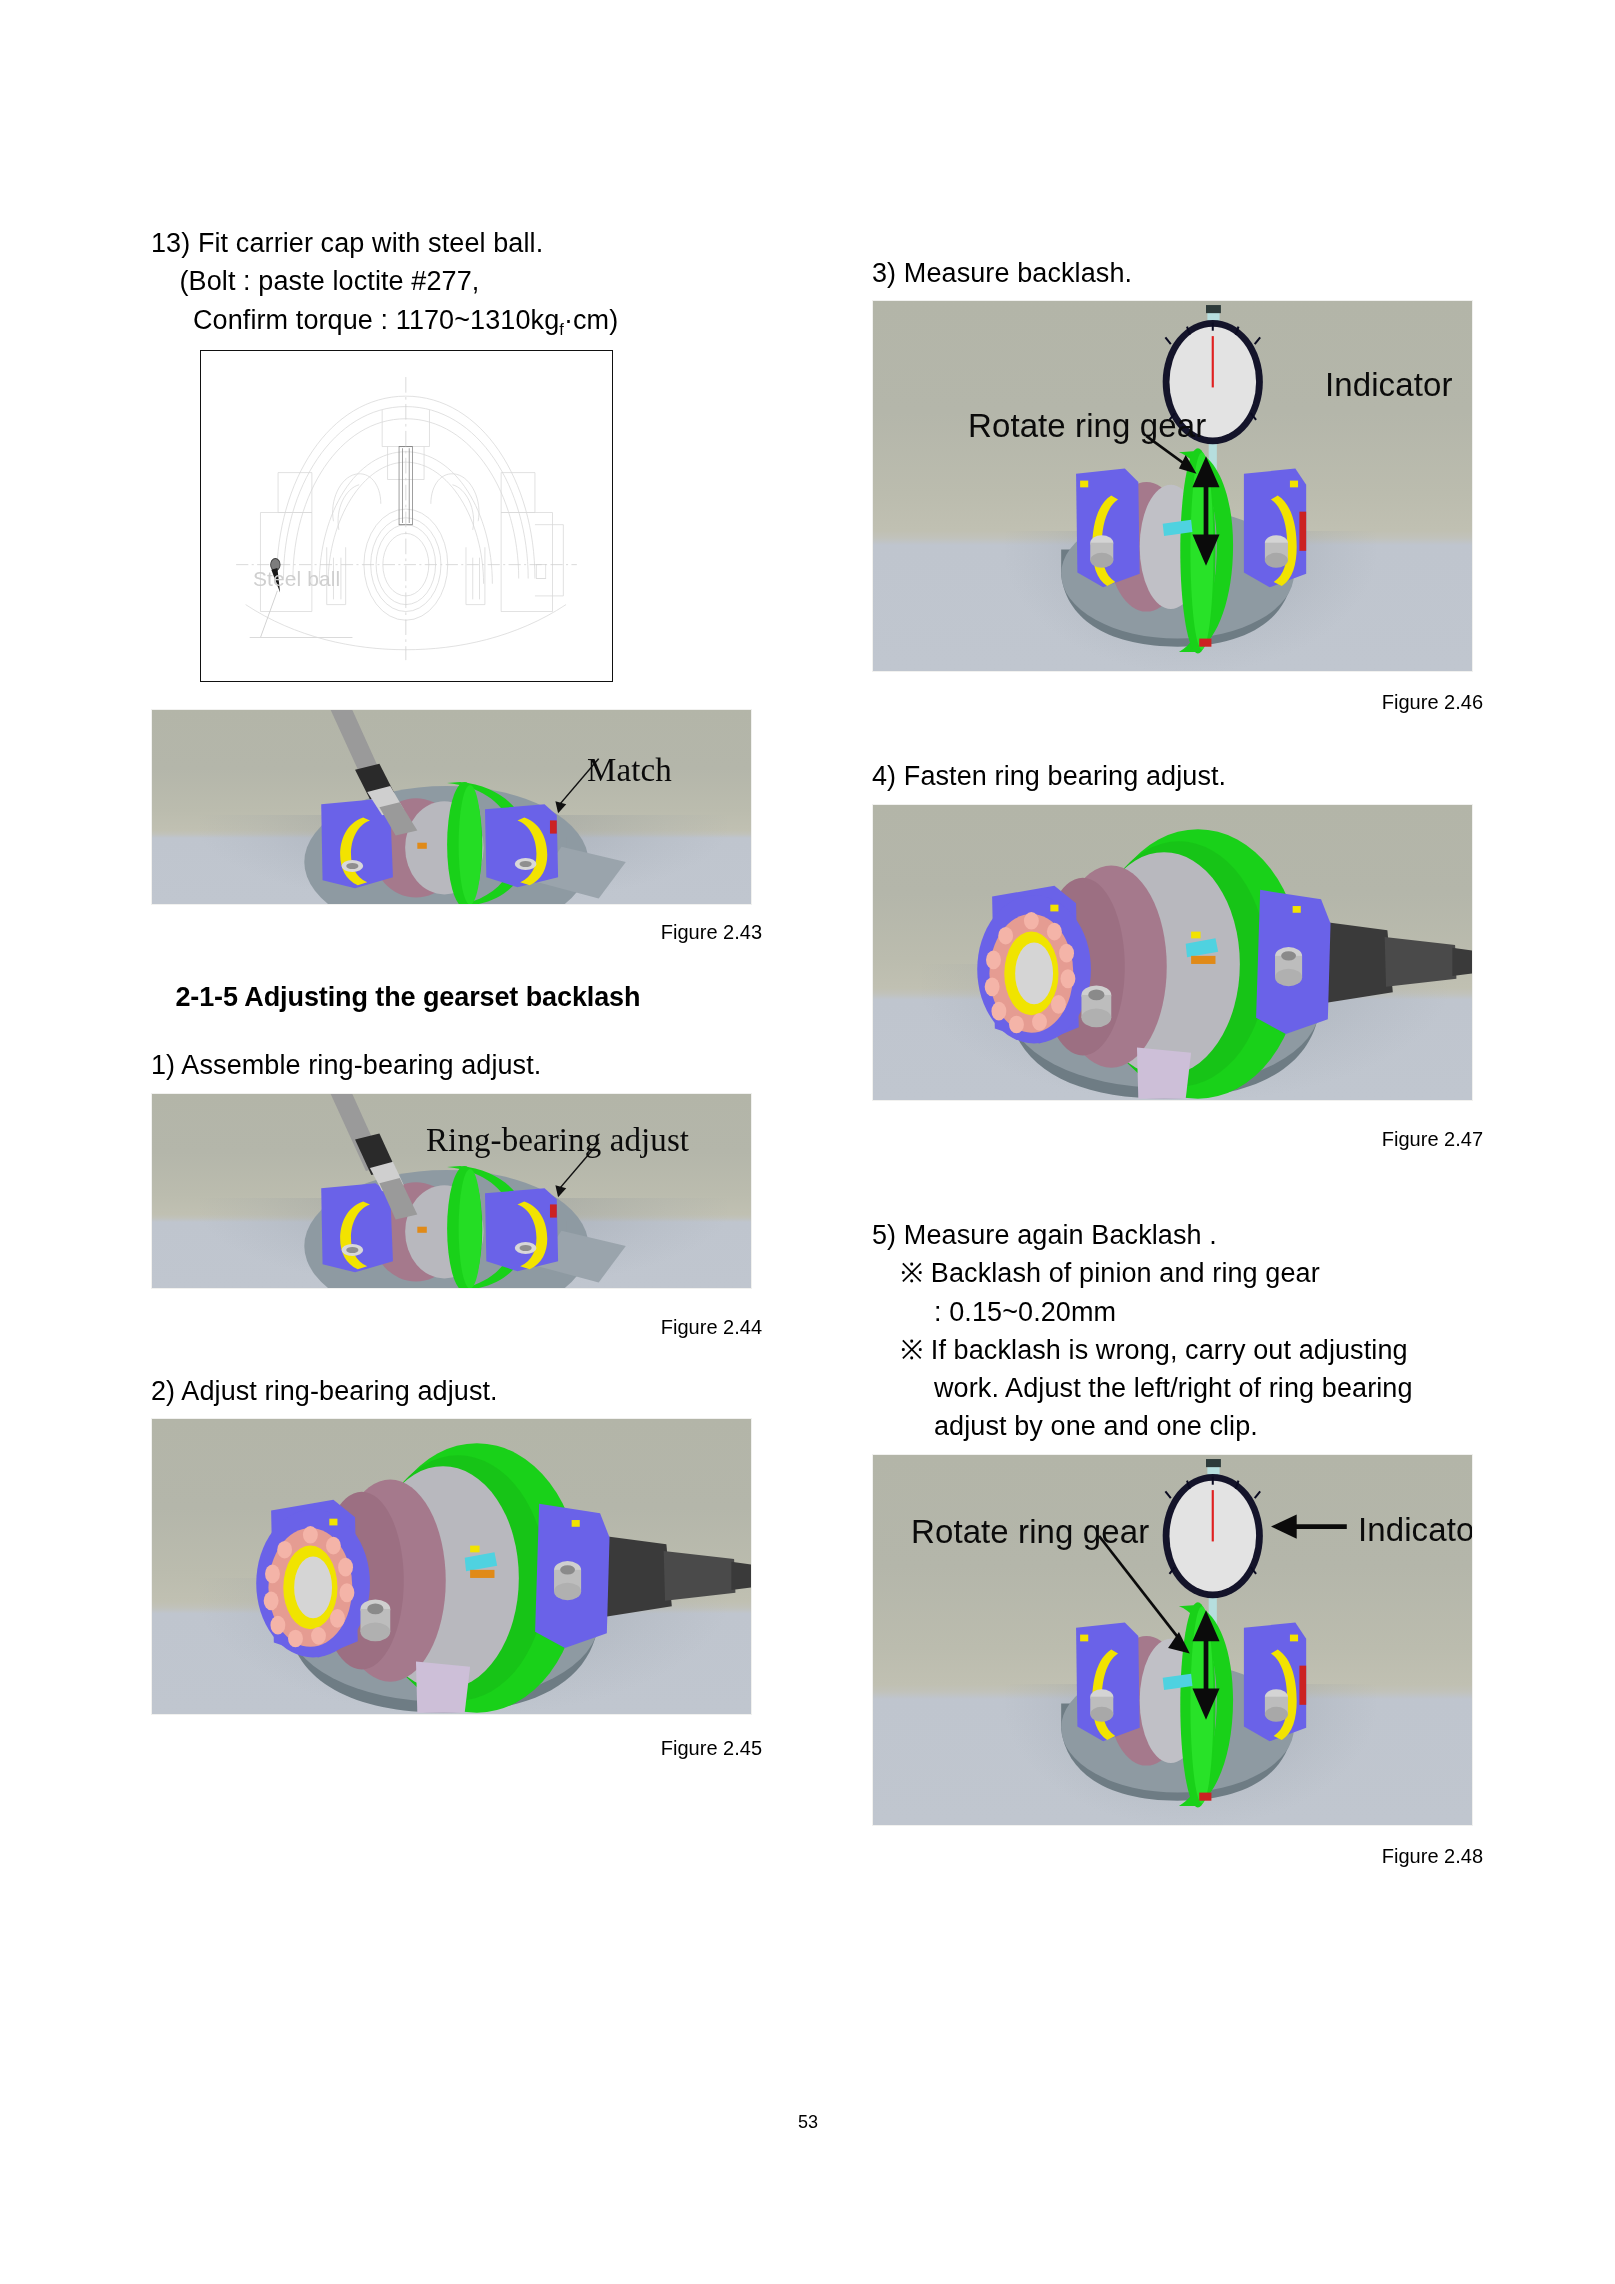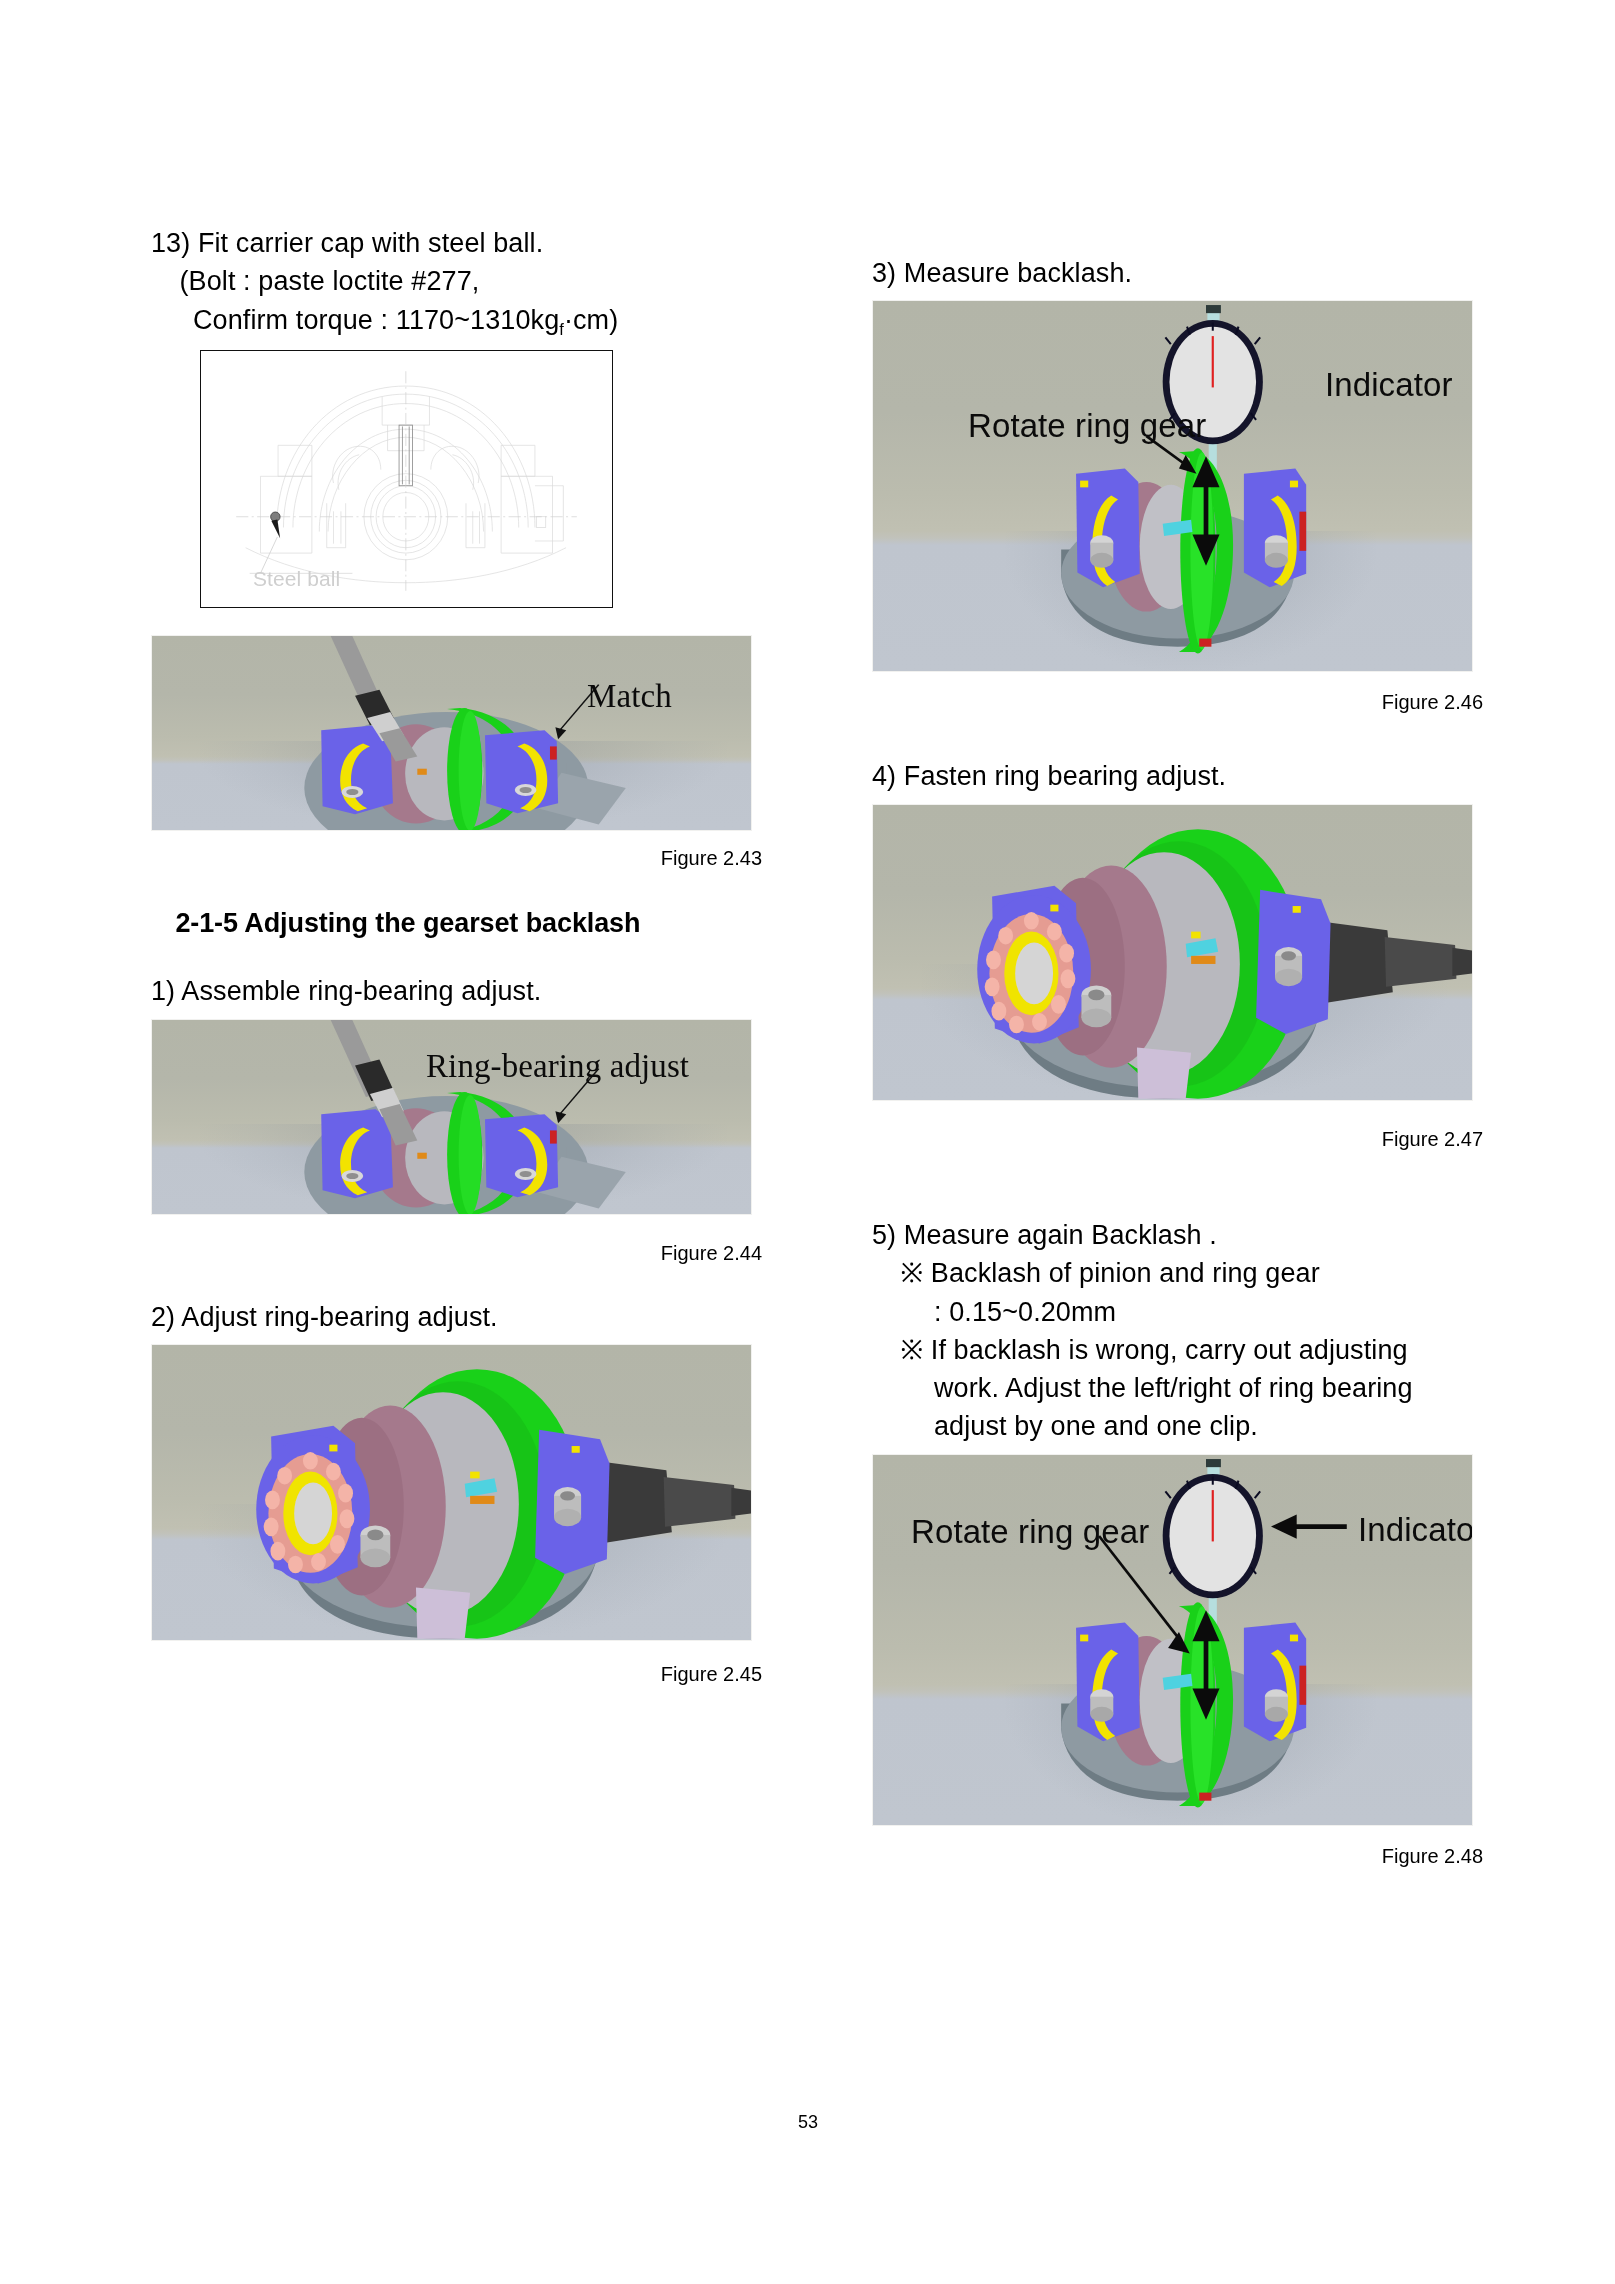--- a/index.html
+++ b/index.html
@@ -82,21 +82,21 @@
     position:absolute;
     left:8%; right:4%; bottom:0; height:46%;
     background:radial-gradient(ellipse at 50% 10%, rgba(120,128,138,0.35) 0%, rgba(150,158,168,0.12) 55%, rgba(0,0,0,0) 72%);
   }
 
   
   .cadbox {
     position:relative;
     margin-left:49px;
     width:413px;
-    height:258px;
+    height:332px;
     background:#fff;
     border:1.4px solid #111;
   }
   .cadbox svg { position:absolute; inset:0; width:100%; height:100%; }
 
   
   .callout {
     position:absolute;
     font-size:33px;
     color:#0b0b0b;

